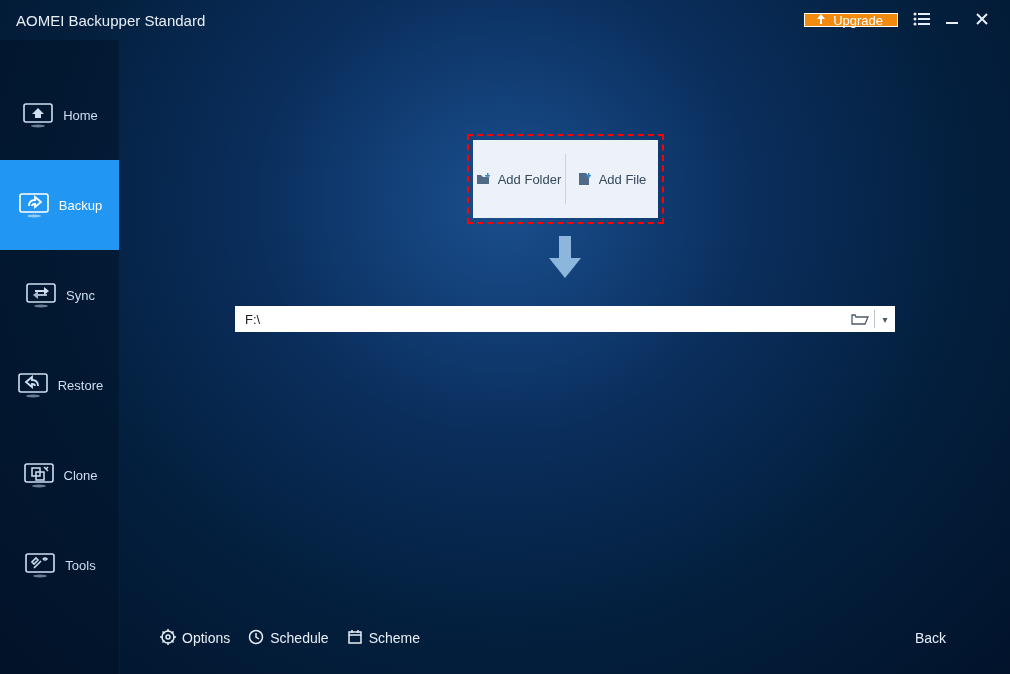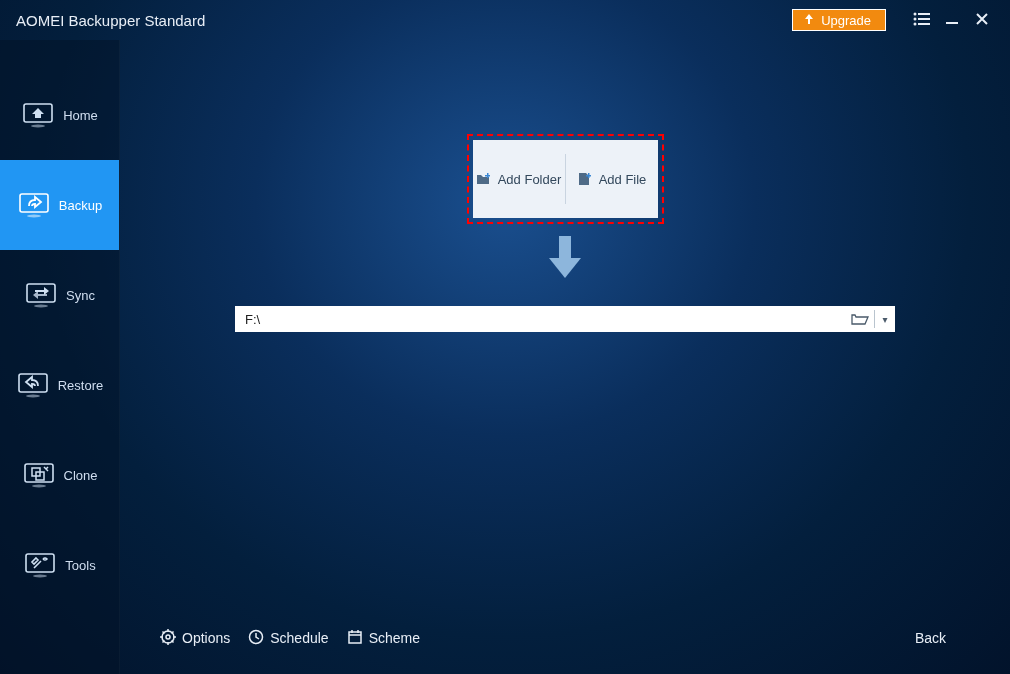--- a/index.html
+++ b/index.html
@@ -14,21 +14,21 @@
 .titlebar {
   height: 40px; display: flex; align-items: center;
   padding: 8px 16px; color: #e8eef6; font-size: 15px;
   font-weight: 400;
 }
 .titlebar .app-title { flex: 1; }
 .upgrade-btn {
   background: #f28a0f; color: #fff; border: 1px solid #fff;
   display: flex; align-items: center; gap: 6px;
   padding: 2px 14px 2px 10px; font-size: 13px; cursor: pointer;
-  margin-right: 18px; height: 22px;
+  margin-right: 6px; height: 14px;
 }
 .titlebar .tb-icon { width: 24px; text-align: center; font-size: 18px; cursor: pointer; margin-left: 6px; color:#e8eef6;}
 .titlebar .tb-icon.close { font-size: 18px; }
 
 .body-row { flex: 1; display: flex; min-height: 0; }
 
 .sidebar {
   width: 120px; background: rgba(1,18,38,0.5);
   display: flex; flex-direction: column; padding-top: 30px;
   border-right: 1px solid rgba(255,255,255,0.03);

